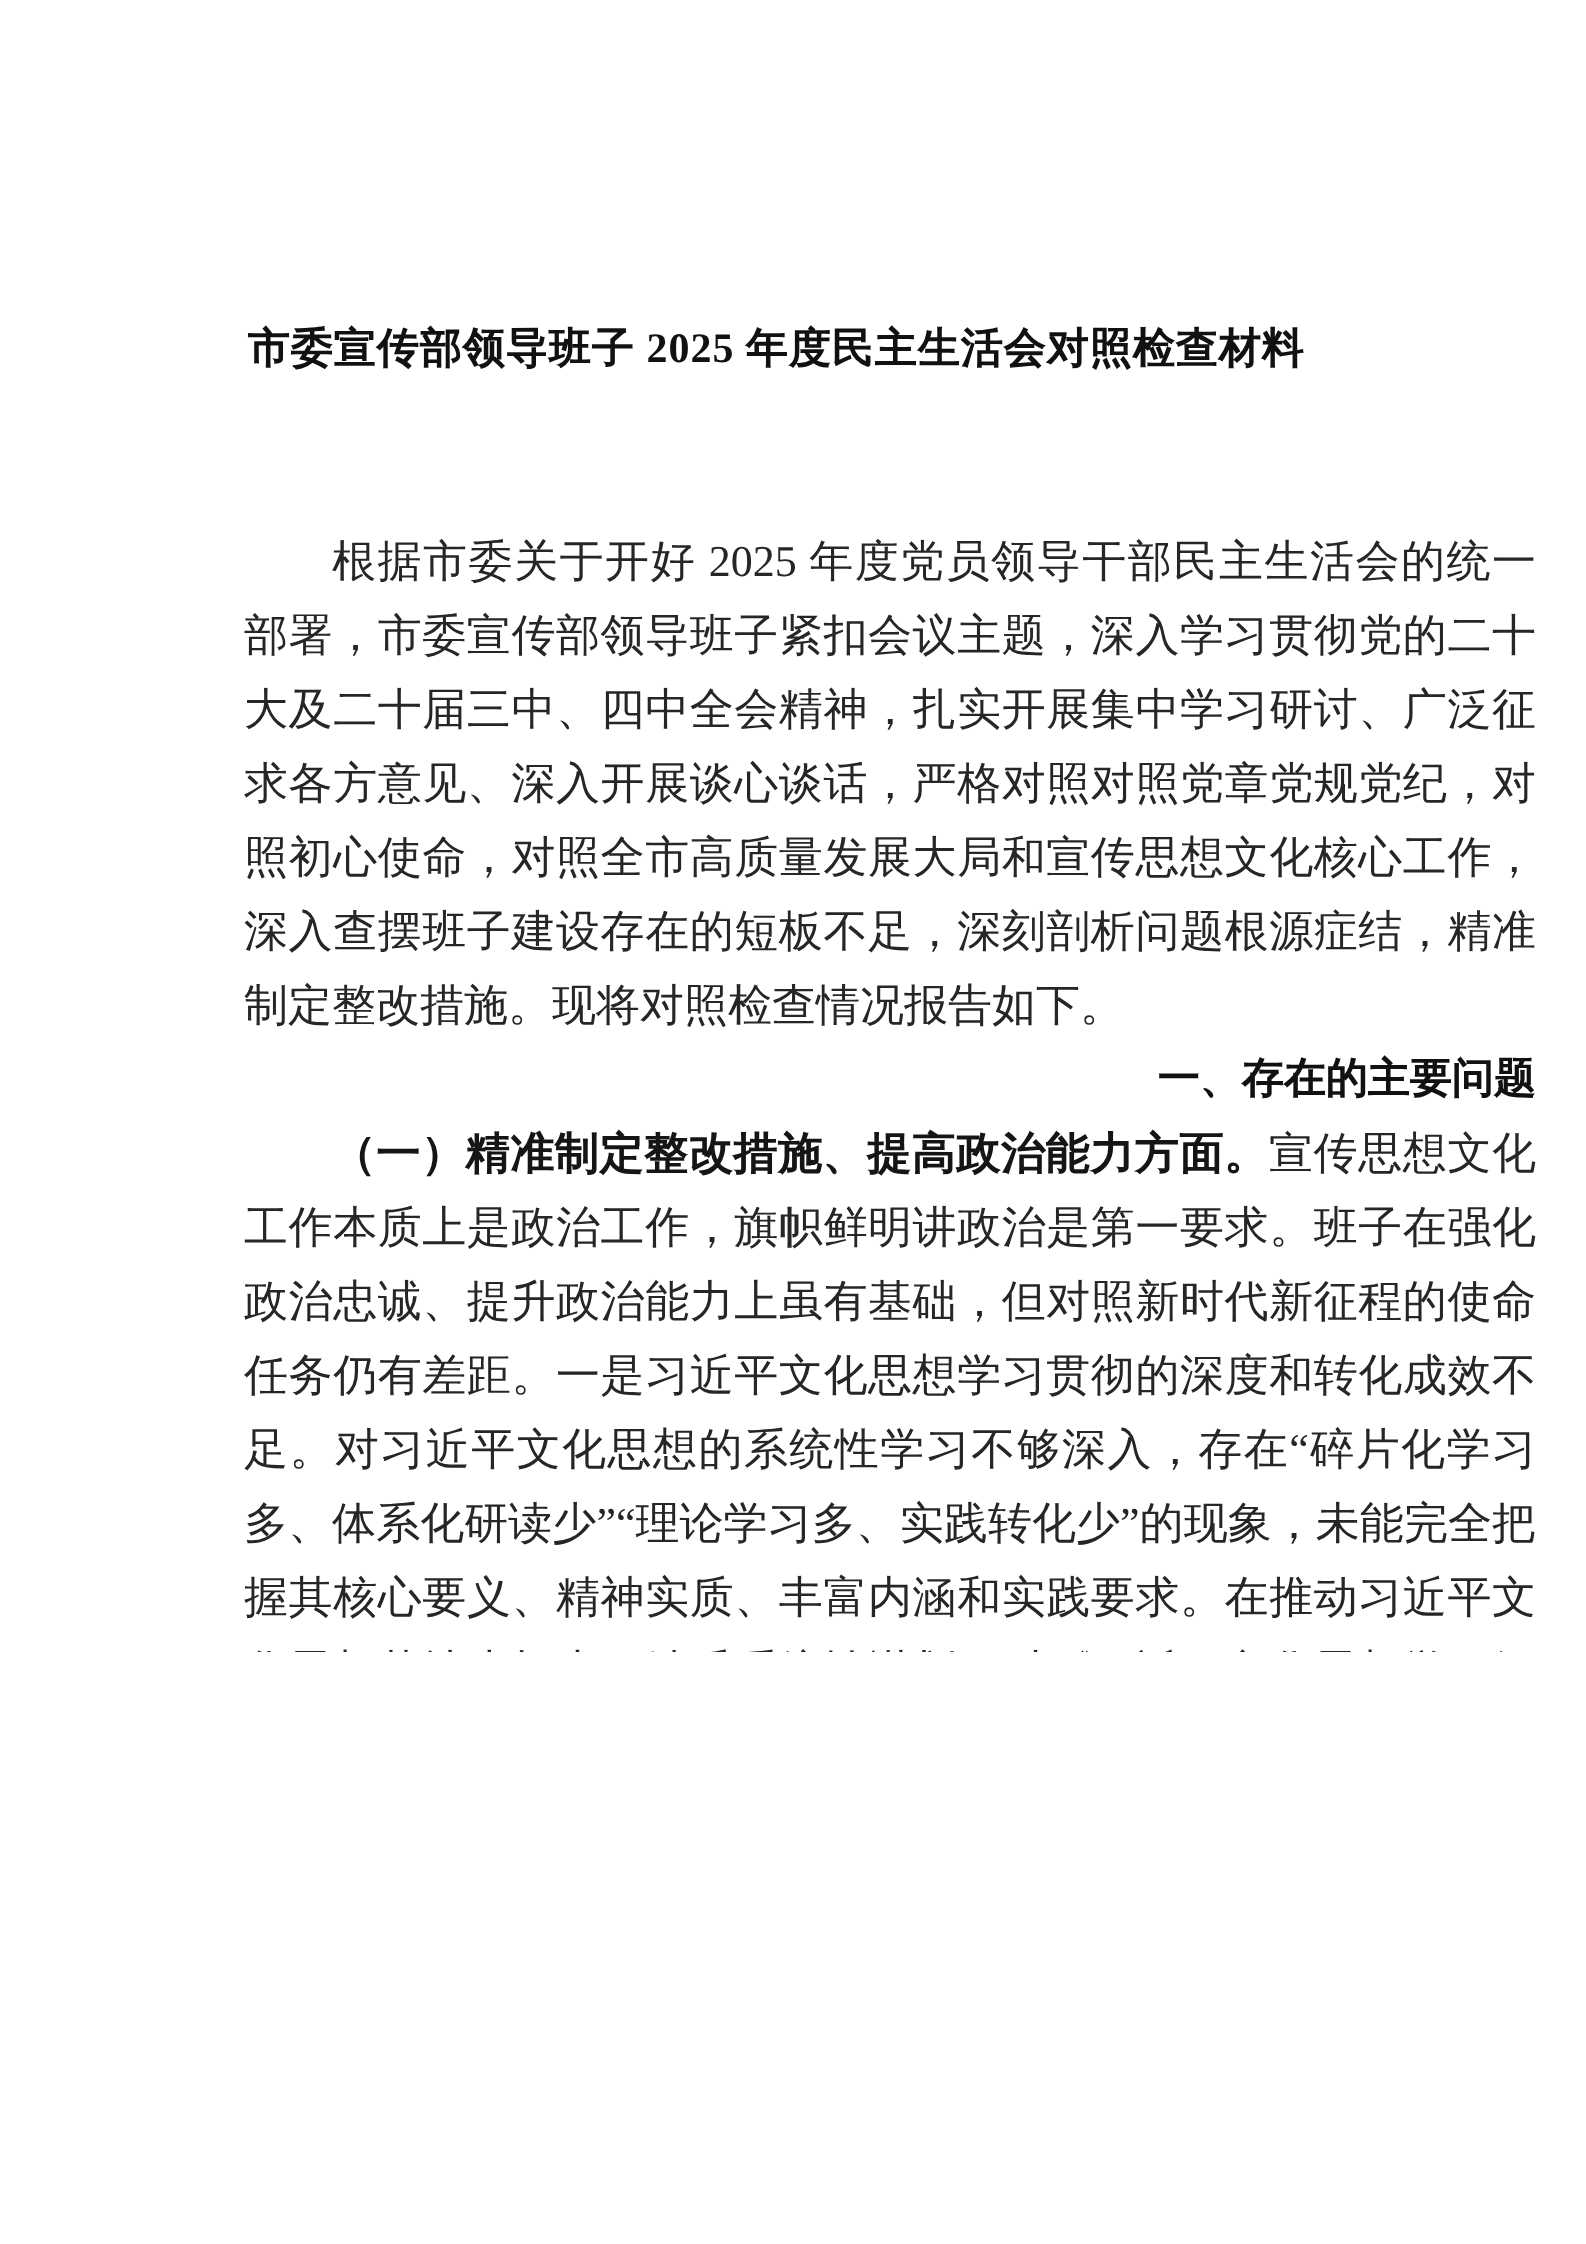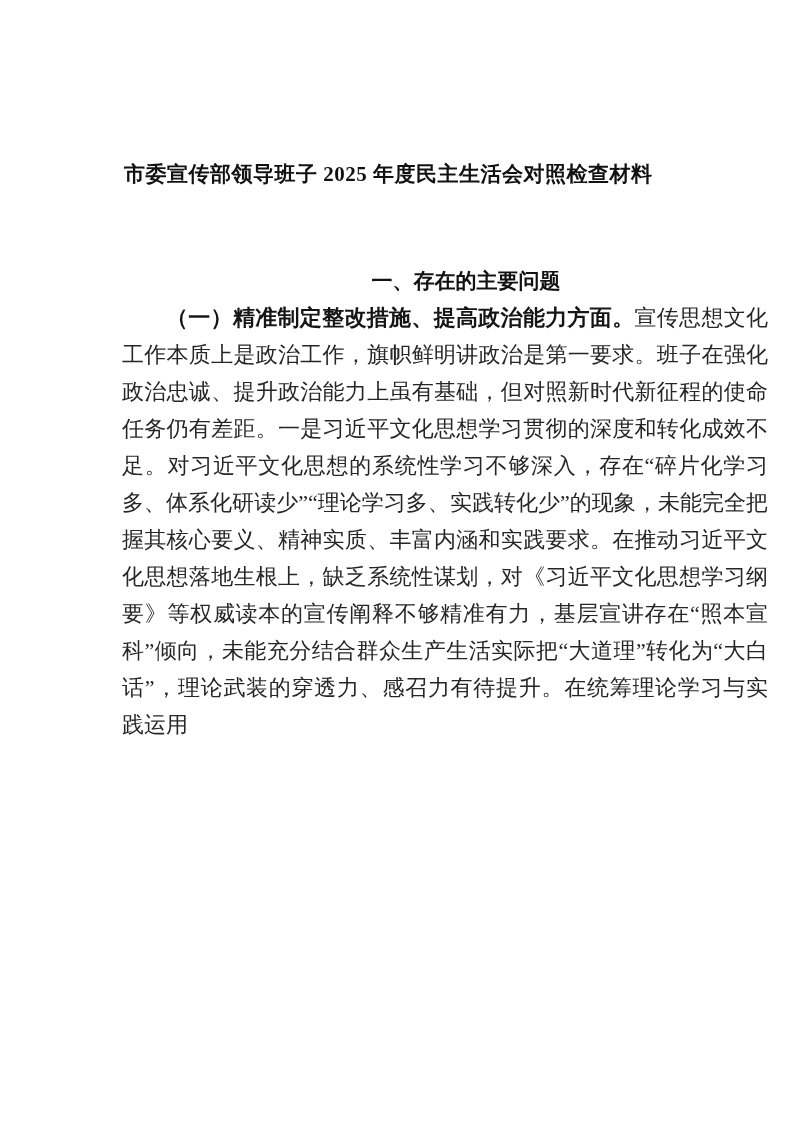--- a/index.html
+++ b/index.html
@@ -46,21 +46,21 @@
     text-indent: 2em;
   }
   .section-heading {
     margin: 0;
     text-indent: 2em;
     font-family: "Liberation Sans", "DejaVu Sans", sans-serif;
     font-size: 21px;
     font-weight: bold;
     line-height: 37px;
     color: #111111;
-    text-align: center;
+    text-align: right;
   }
   .lead {
     font-weight: bold;
     color: #151515;
   }
   .page-footer {
     position: absolute;
     top: 1033px;
     left: 596px;
     width: 84px;
@@ -74,20 +74,21 @@
 </style>
 </head>
 <body>
 
 <div class="page">
 
   <h1 class="doc-title">市委宣传部领导班子 2025 年度民主生活会对照检查材料</h1>
 
   <div class="doc-body">
 
+    <p class="para">根据市委关于开好 2025 年度党员领导干部民主生活会的统一部署，市委宣传部领导班子紧扣会议主题，深入学习贯彻党的二十大及二十届三中、四中全会精神，扎实开展集中学习研讨、广泛征求各方意见、深入开展谈心谈话，严格对照对照党章党规党纪，对照初心使命，对照全市高质量发展大局和宣传思想文化核心工作，深入查摆班子建设存在的短板不足，深刻剖析问题根源症结，精准制定整改措施。现将对照检查情况报告如下。</p>
 
     <h2 class="section-heading">一、存在的主要问题</h2>
 
     <p class="para"><span class="lead">（一）精准制定整改措施、提高政治能力方面。</span><span>宣传思想文化工作本质上是政治工作，旗帜鲜明讲政治是第一要求。班子在强化政治忠诚、提升政治能力上虽有基础，但对照新时代新征程的使命任务仍有差距。一是习近平文化思想学习贯彻的深度和转化成效不足。对习近平文化思想的系统性学习不够深入，存在“碎片化学习多、体系化研读少”“理论学习多、实践转化少”的现象，未能完全把握其核心要义、精神实质、丰富内涵和实践要求。在推动习近平文化思想落地生根上，缺乏系统性谋划，对《习近平文化思想学习纲要》等权威读本的宣传阐释不够精准有力，基层宣讲存在“照本宣科”倾向，未能充分结合群众生产生活实际把“大道理”转化为“大白话”，理论武装的穿透力、感召力有待提升。在统筹理论学习与实践运用</span></p>
 
   </div>
 
   <div class="page-footer">— 1 —</div>
 
 </div>

